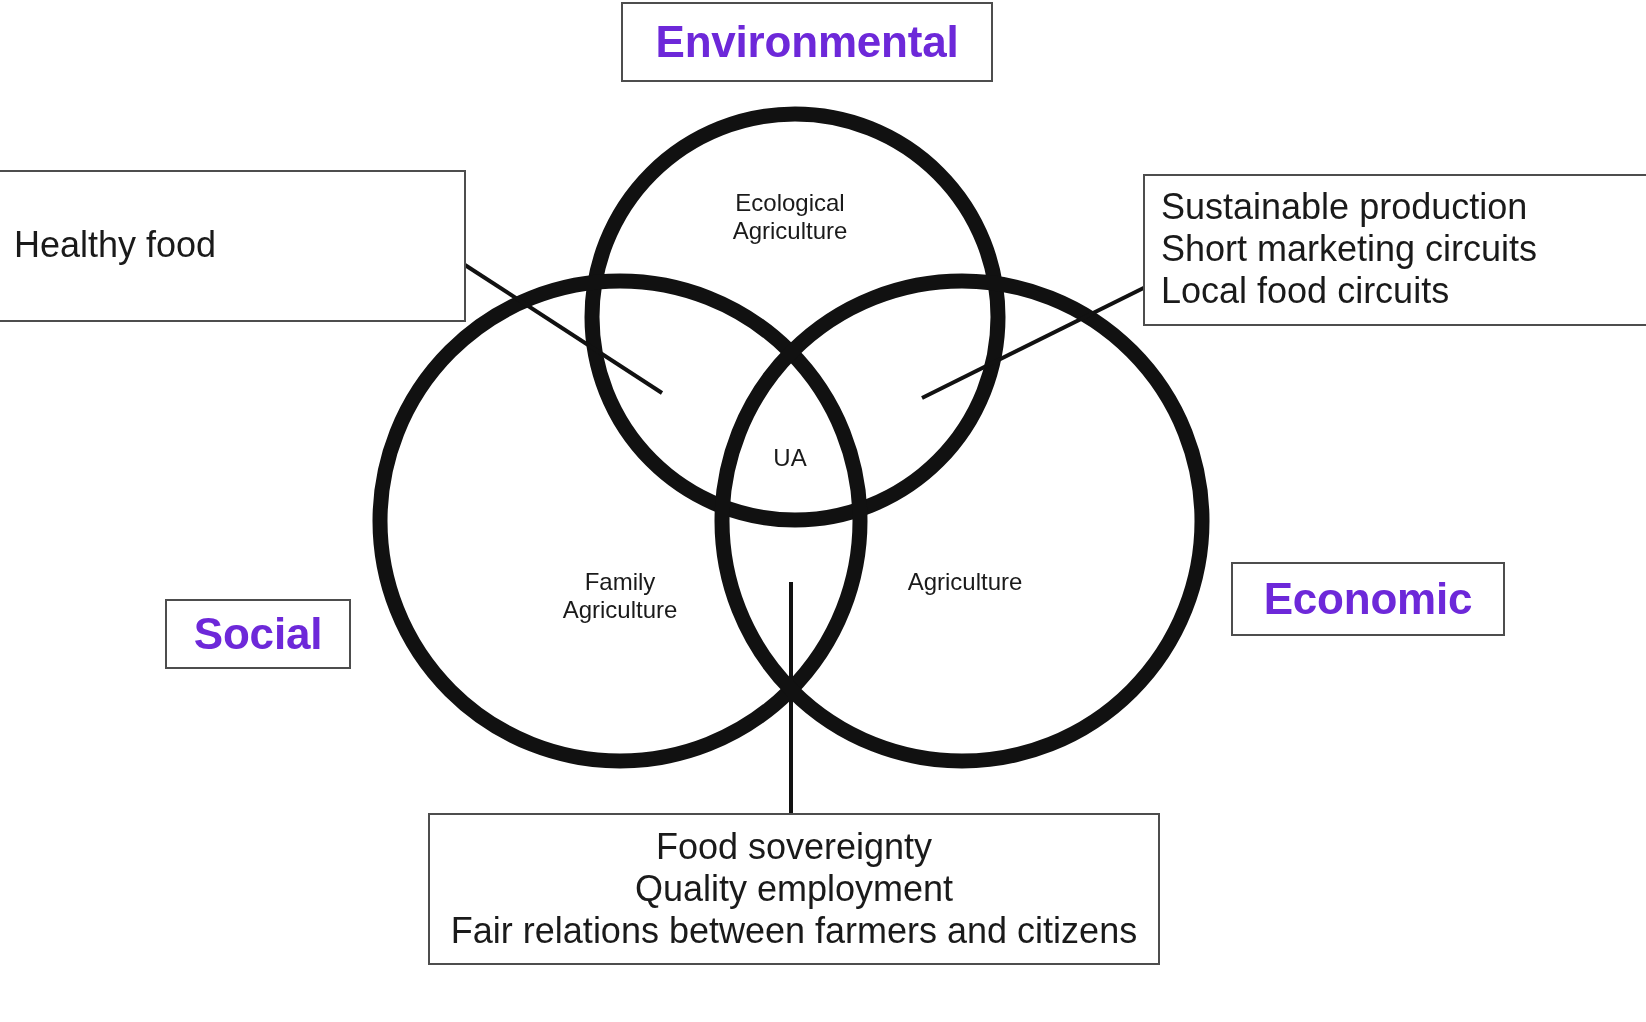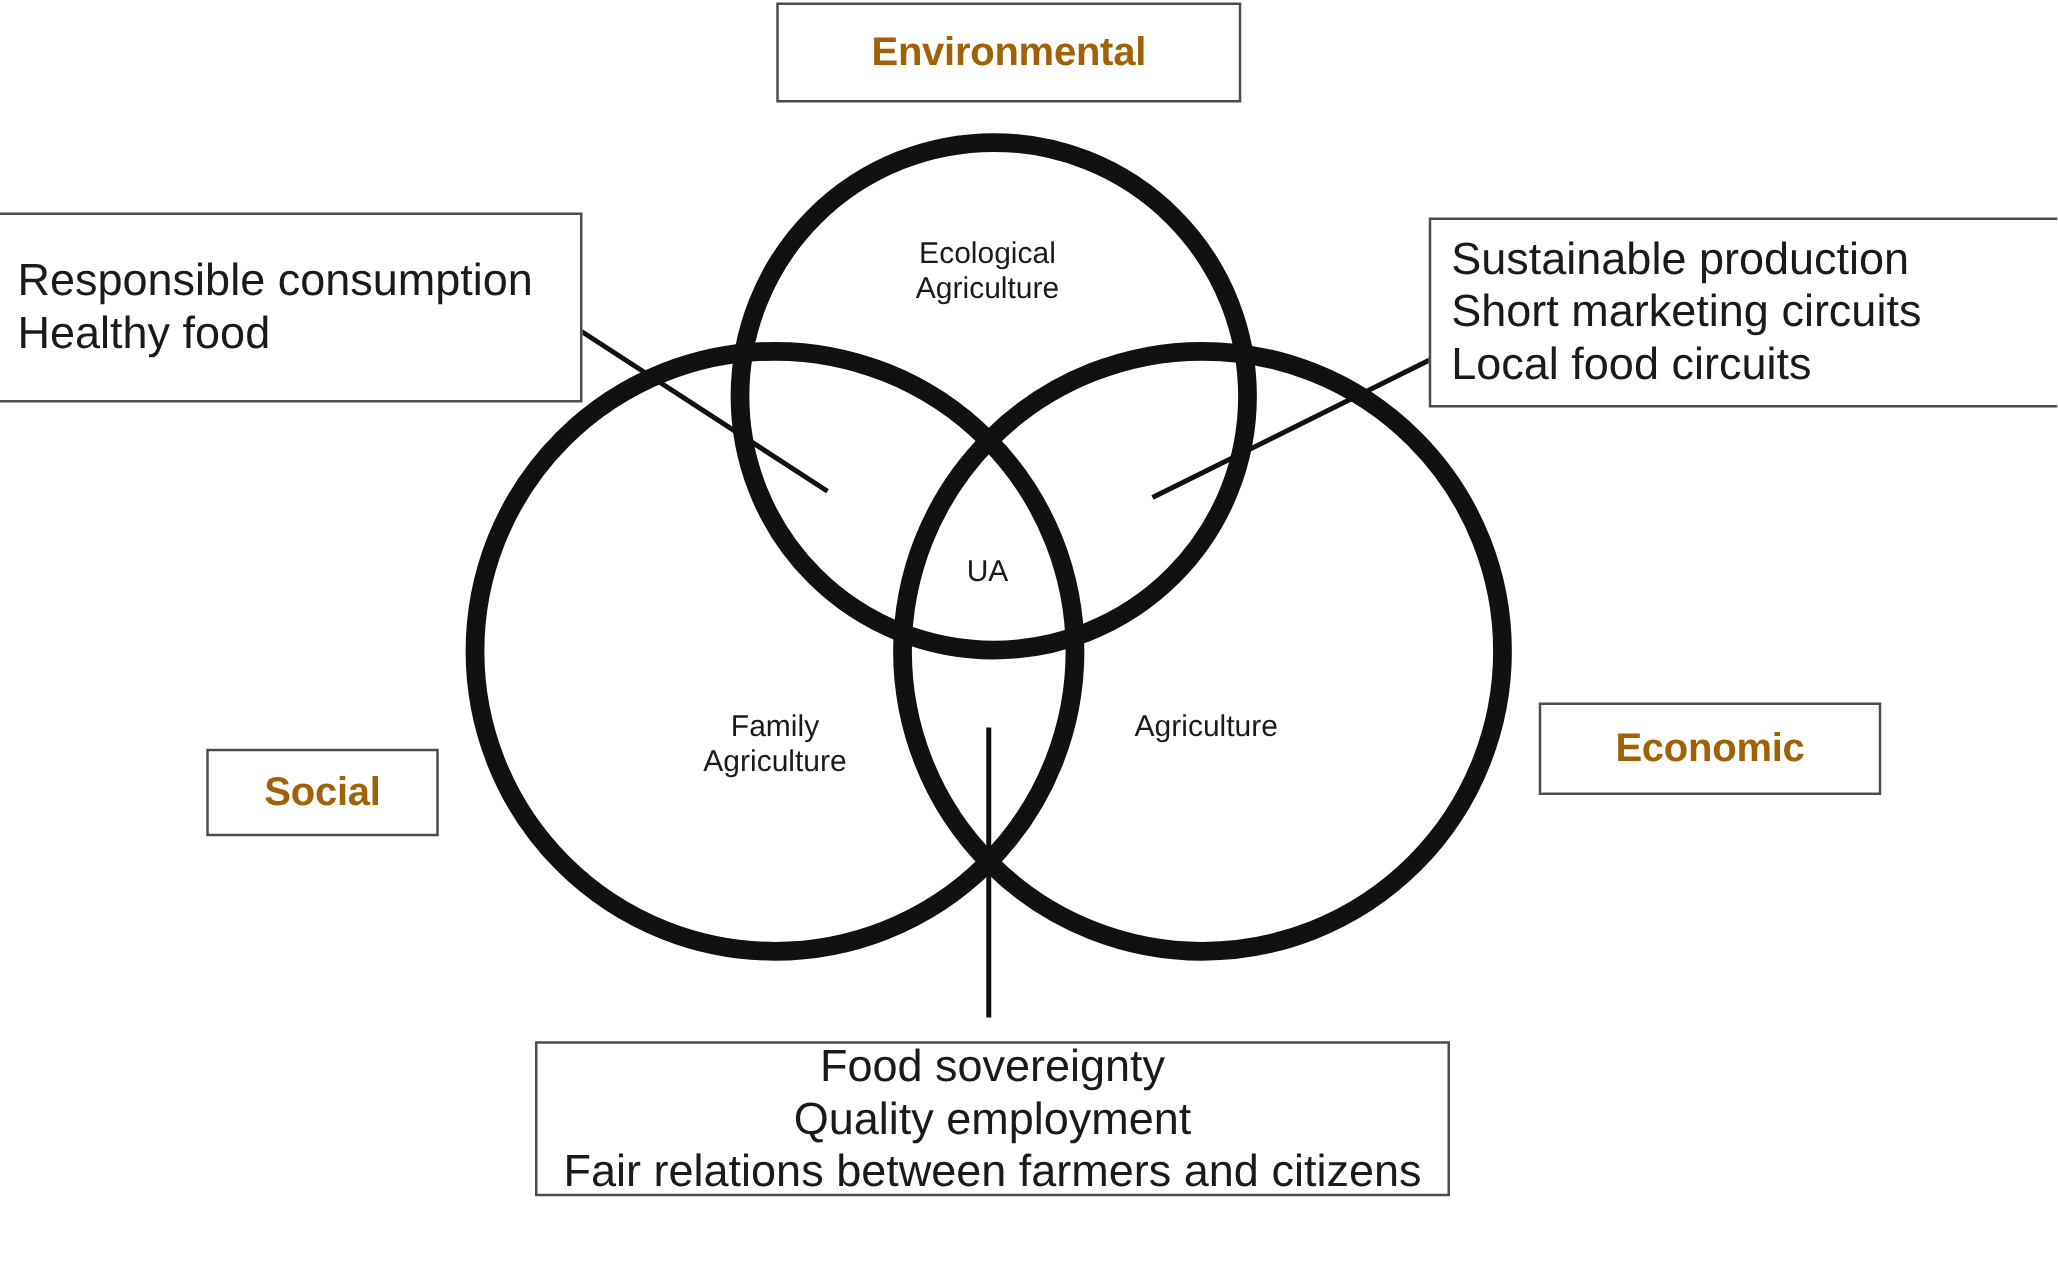--- a/index.html
+++ b/index.html
@@ -40,24 +40,24 @@
     justify-content: center;
   }
   .box .line {
     white-space: nowrap;
     line-height: 1.17;
   }
 
   
   .pillar {
     font-weight: bold;
-    font-size: 32px;
+    font-size: 44px;
     letter-spacing: -0.2px;
     text-align: center;
-    color: #a16207;
+    color: #6d28d9;
   }
 
   
   .callout {
     font-size: 36px;
     color: #1a1a1a;
     padding: 10px 14px 12px 16px;
   }
   .callout.center-text { text-align: center; }
 
@@ -72,23 +72,22 @@
   #box-economic {
     left: 1231px; top: 562px; width: 274px;  height: 74px;
   }
   #box-left {
     left: -4px;   top: 170px; width: 470px;  height: 152px;
   }
   #box-right {
     left: 1143px; top: 174px; width: 510px;  height: 152px;
   }
   #box-bottom {
-    left: 428px;  top: 813px; width: 732px;  height: 124px;
+    left: 428px;  top: 813px; width: 732px;  height: 152px;
     padding: 6px 10px;
-    margin-top: 20px;
   }
 
   
   .region-label {
     position: absolute;
     font-size: 24px;
     line-height: 1.18;
     text-align: center;
     color: #1a1a1a;
     white-space: nowrap;
@@ -124,21 +123,20 @@
 
   <div class="box" id="box-social">
     <div class="line pillar">Social</div>
   </div>
 
   <div class="box" id="box-economic">
     <div class="line pillar">Economic</div>
   </div>
 
   <div class="box callout" id="box-left">
-    <div class="line">Responsible consumption</div>
     <div class="line">Healthy food</div>
   </div>
 
   <div class="box callout" id="box-right">
     <div class="line">Sustainable production</div>
     <div class="line">Short marketing circuits</div>
     <div class="line">Local food circuits</div>
   </div>
 
   <div class="box callout center-text" id="box-bottom">

